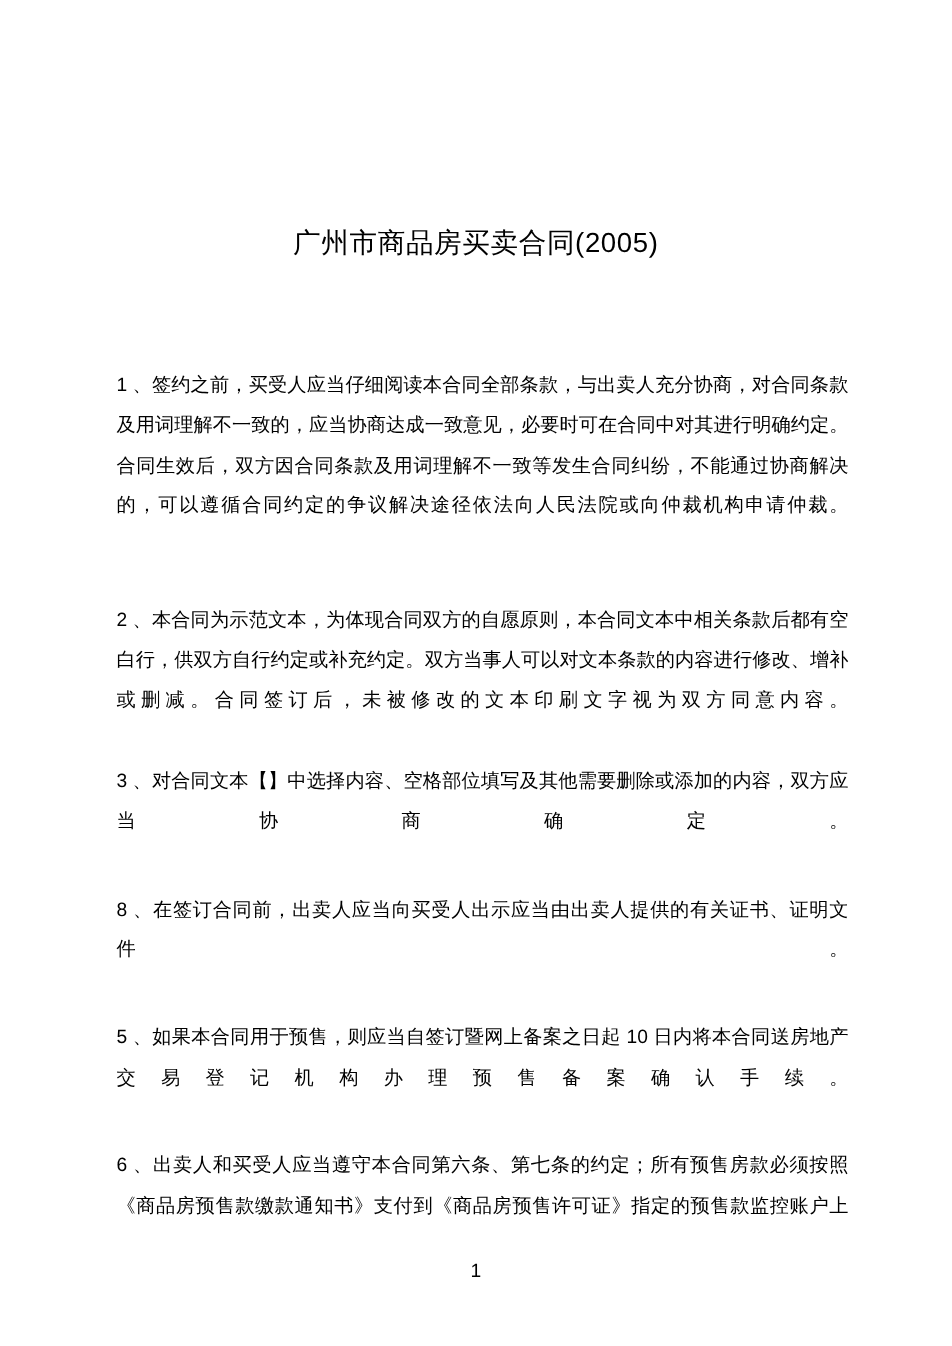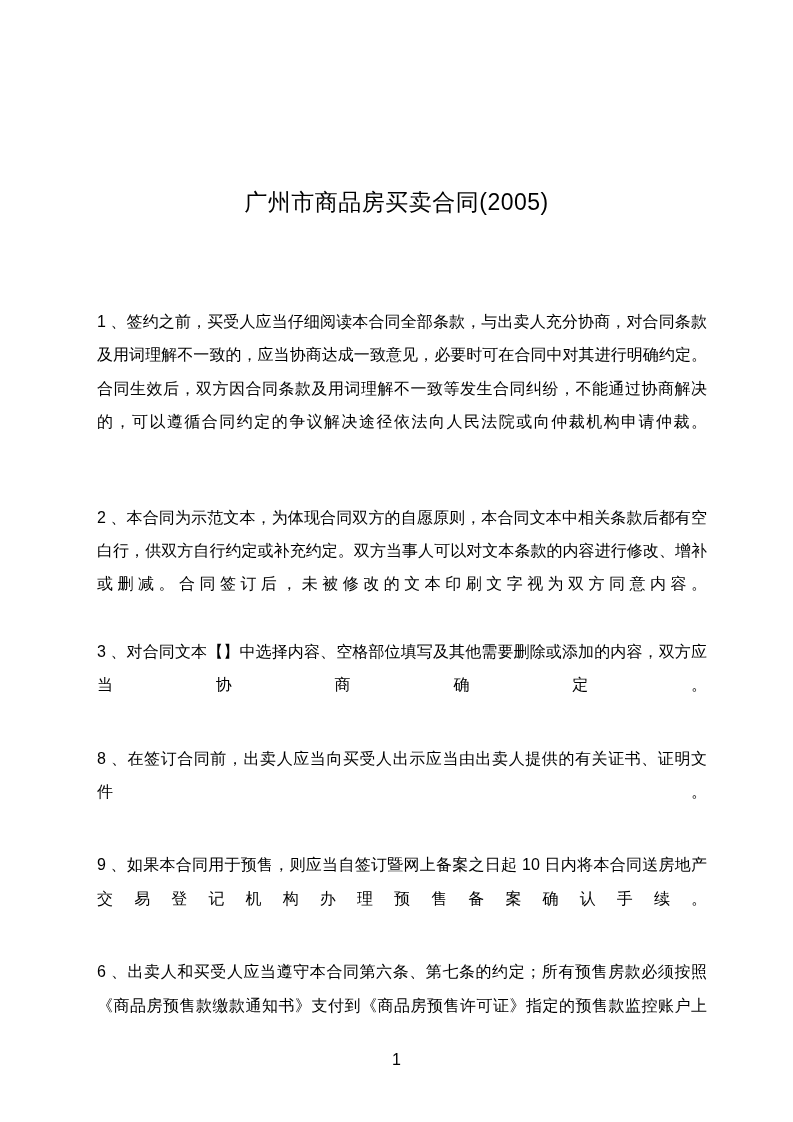--- a/index.html
+++ b/index.html
@@ -59,19 +59,19 @@
 
 <div class="page">
 
   <div class="doc-title">广州市商品房买卖合同(2005)</div>
 
   <div class="doc-body">
     <p class="para para-1">1 、签约之前，买受人应当仔细阅读本合同全部条款，与出卖人充分协商，对合同条款及用词理解不一致的，应当协商达成一致意见，必要时可在合同中对其进行明确约定。合同生效后，双方因合同条款及用词理解不一致等发生合同纠纷，不能通过协商解决的，可以遵循合同约定的争议解决途径依法向人民法院或向仲裁机构申请仲裁。</p>
     <p class="para para-2">2 、本合同为示范文本，为体现合同双方的自愿原则，本合同文本中相关条款后都有空白行，供双方自行约定或补充约定。双方当事人可以对文本条款的内容进行修改、增补或删减。合同签订后，未被修改的文本印刷文字视为双方同意内容。</p>
     <p class="para para-3">3 、对合同文本【】中选择内容、空格部位填写及其他需要删除或添加的内容，双方应当协商确定。</p>
     <p class="para para-4">8 、在签订合同前，出卖人应当向买受人出示应当由出卖人提供的有关证书、证明文件。</p>
-    <p class="para para-5">9 、如果本合同用于预售，则应当自签订暨网上备案之日起 10 日内将本合同送房地产交易登记机构办理预售备案确认手续。</p>
+    <p class="para para-5">5 、如果本合同用于预售，则应当自签订暨网上备案之日起 10 日内将本合同送房地产交易登记机构办理预售备案确认手续。</p>
     <p class="para para-6">6 、出卖人和买受人应当遵守本合同第六条、第七条的约定；所有预售房款必须按照《商品房预售款缴款通知书》支付到《商品房预售许可证》指定的预售款监控账户上</p>
   </div>
 
   <div class="page-number">1</div>
 
 </div>
 
 </body></html>

